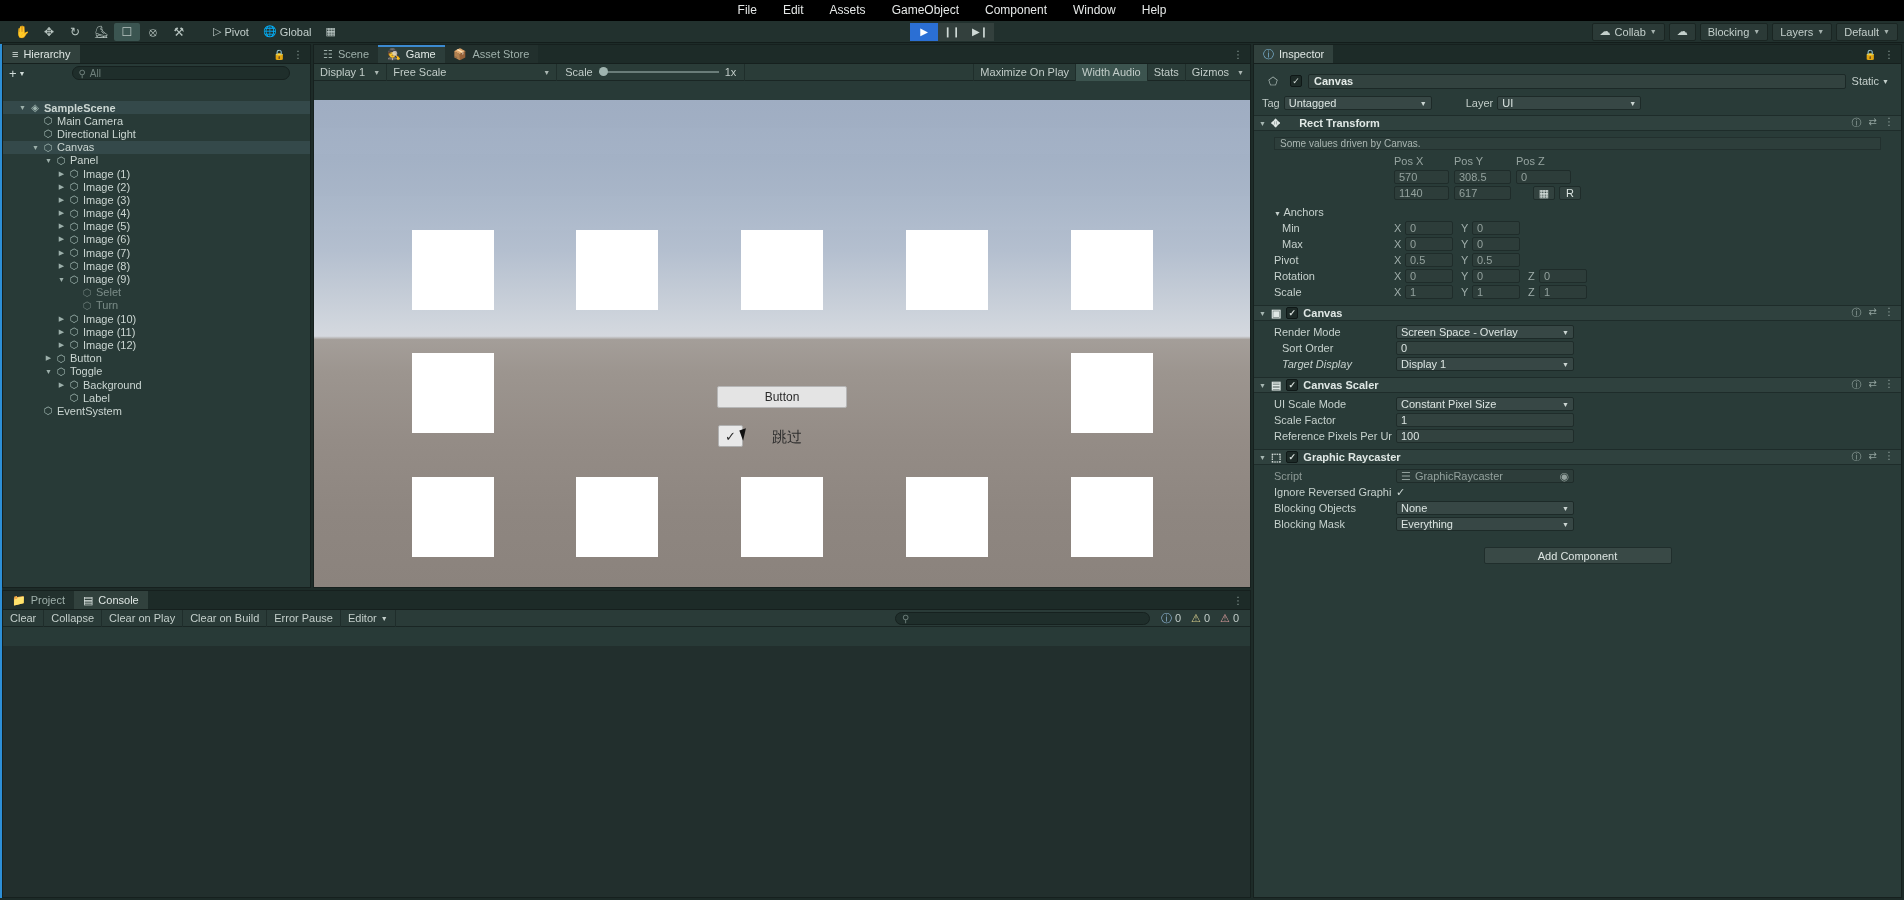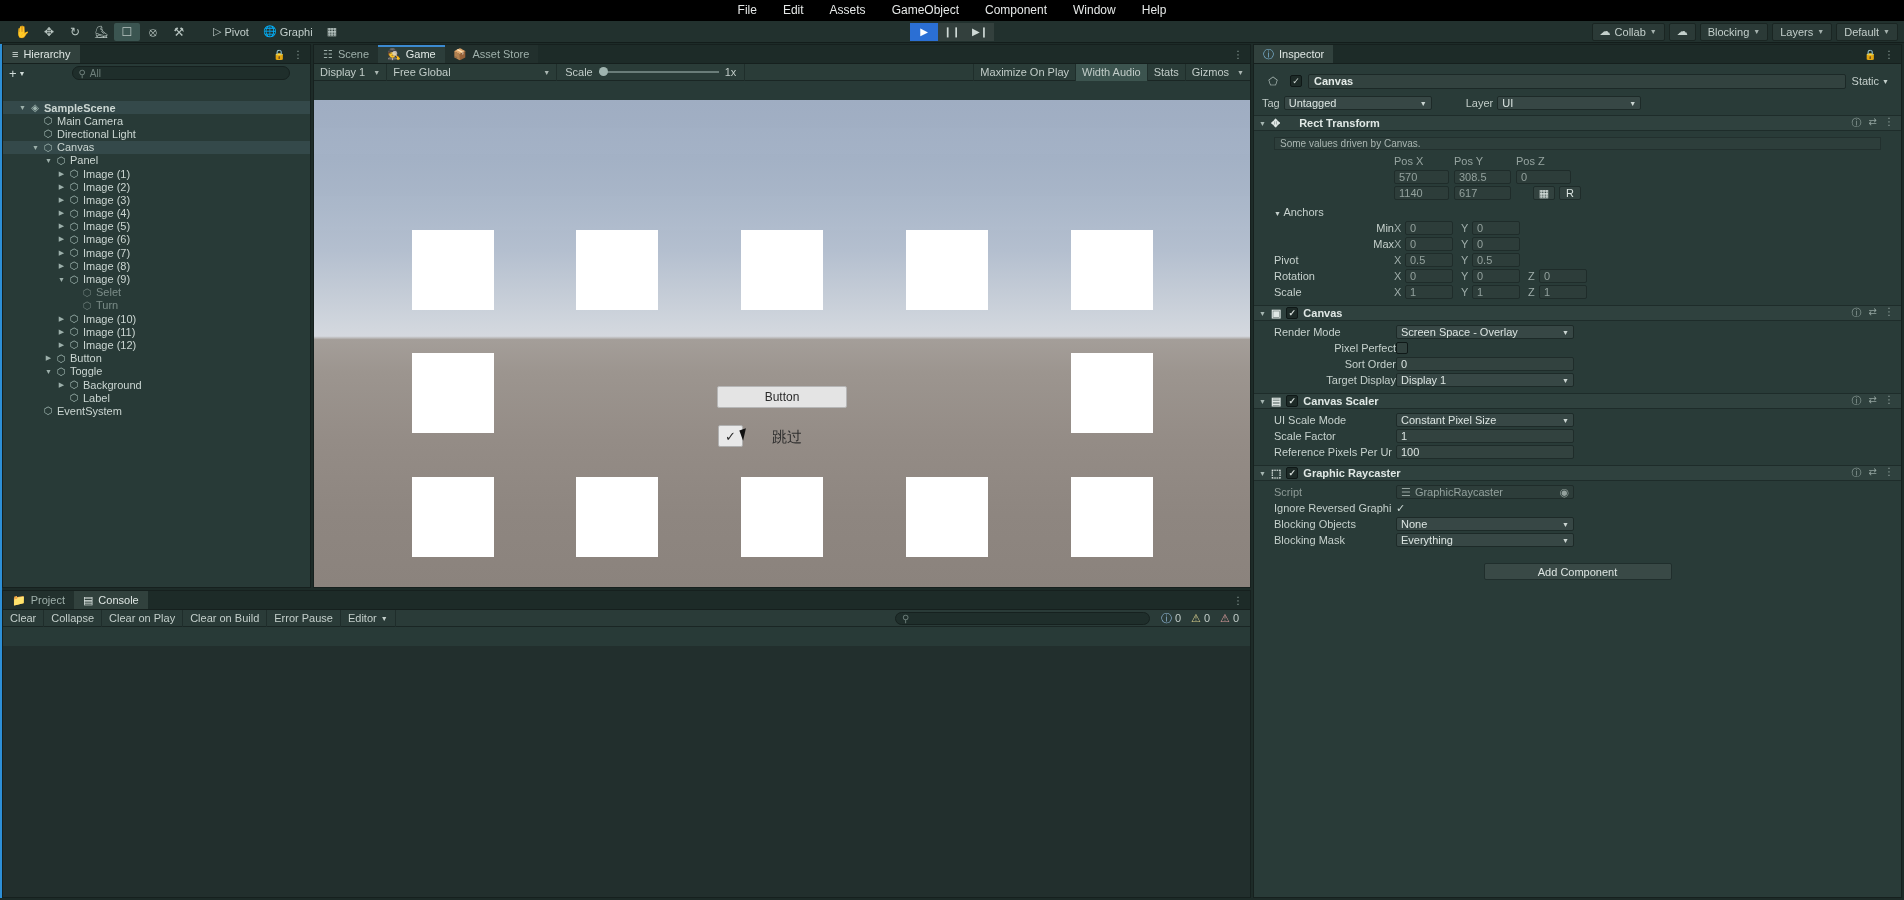--- a/index.html
+++ b/index.html
@@ -166,21 +166,21 @@
   .comp-hdr {
     height:16px; display:flex; align-items:center; gap:5px;
     background:#2f413e; border-top:1px solid #1e2c2a; border-bottom:1px solid #1e2c2a;
     padding-left:5px; font-size:11px; font-weight:bold; color:#e0e8e5;
   }
   .comp-hdr .fold { font-size:7px; color:#a6b6b2; }
   .comp-hdr .hicons { margin-left:auto; display:flex; gap:7px; padding-right:7px; color:#93a49f; font-size:10px; font-weight:normal;}
   .comp-body { padding:3px 0 5px 0; }
   .prow { display:flex; align-items:center; height:16px; padding-left:20px; font-size:11px; }
   .prow .plabel { width:120px; color:#c6d1cd; }
-  .prow .plabel.ind { padding-left:8px;text-align:right; }
+  .prow .plabel.ind { padding-left:8px; }
   .field {
     height:14px; background:#32423f; border:1px solid #1f2c2a; border-radius:2px;
     display:flex; align-items:center; padding:0 4px; font-size:11px; color:#dbe4e1;
   }
   .field.dimv { color:#93a19d; background:#2d3d3a; }
   .axis { width:11px; color:#9fadaa; font-size:11px; }
   .infobox {
     margin:3px 20px 3px 20px; height:13px; background:#2d3e3b; border:1px solid #22302e;
     display:flex; align-items:center; padding:0 5px; font-size:10px; color:#aab6b2;
   }
@@ -230,21 +230,21 @@
       <div class="tbtn">⦻</div>
       <div class="tbtn">⚒</div>
     </div>
     <div class="tsep"></div>
     <div class="pivot-btn">
       <span>▷</span>
       <span>Pivot</span>
     </div>
     <div class="pivot-btn">
       <span>🌐</span>
-      <span>Graphi</span>
+      <span>Global</span>
     </div>
     <div class="pivot-btn">▦</div>
 
     <div class="playgrp">
       <div class="pbtn play">▶</div>
       <div class="pbtn">❙❙</div>
       <div class="pbtn">▶❙</div>
     </div>
 
     <div class="right-grp">
@@ -436,21 +436,21 @@
         <span>⋮</span>
       </div>
     </div>
     <div class="panel-body">
       <div class="game-toolbar">
         <div class="gt-item">
           <span>Display 1</span>
           <span class="chev">▼</span>
         </div>
         <div class="gt-item" style="width:170px">
-          <span>Free Global</span>
+          <span>Free Scale</span>
           <span class="chev" style="margin-left:auto">▼</span>
         </div>
         <div class="gt-slider">
           <span>Scale</span>
           <span class="slider-track">
             <span class="slider-knob"></span>
           </span>
           <span>1x</span>
         </div>
         <div class="gt-right">
@@ -645,31 +645,27 @@
           </div>
           <div class="comp-body">
             <div class="prow">
               <span class="plabel" style="width: 122px;">Render Mode</span>
               <span class="dd" style="width: 178px;">
                 <span>Screen Space - Overlay</span>
                 <span class="chev">▼</span>
               </span>
             </div>
             <div class="prow">
-              <span class="plabel ind" style="width: 122px;">Pixel Perfect</span>
-              <span class="chk" style="background: rgb(50, 66, 63);"></span>
-            </div>
-            <div class="prow">
               <span class="plabel ind" style="width: 122px;">Sort Order</span>
               <span class="field" style="width: 178px;">
                 <span>0</span>
               </span>
             </div>
             <div class="prow">
-              <span class="plabel ind" style="width: 122px;">Target Display</span>
+              <span class="plabel ind" style="width: 122px; font-style: italic;">Target Display</span>
               <span class="dd" style="width: 178px;">
                 <span>Display 1</span>
                 <span class="chev">▼</span>
               </span>
             </div>
           </div>
           <div class="comp-hdr">
             <span class="fold">▼</span>
             <span>▤</span>
             <span class="chk">✓</span>

